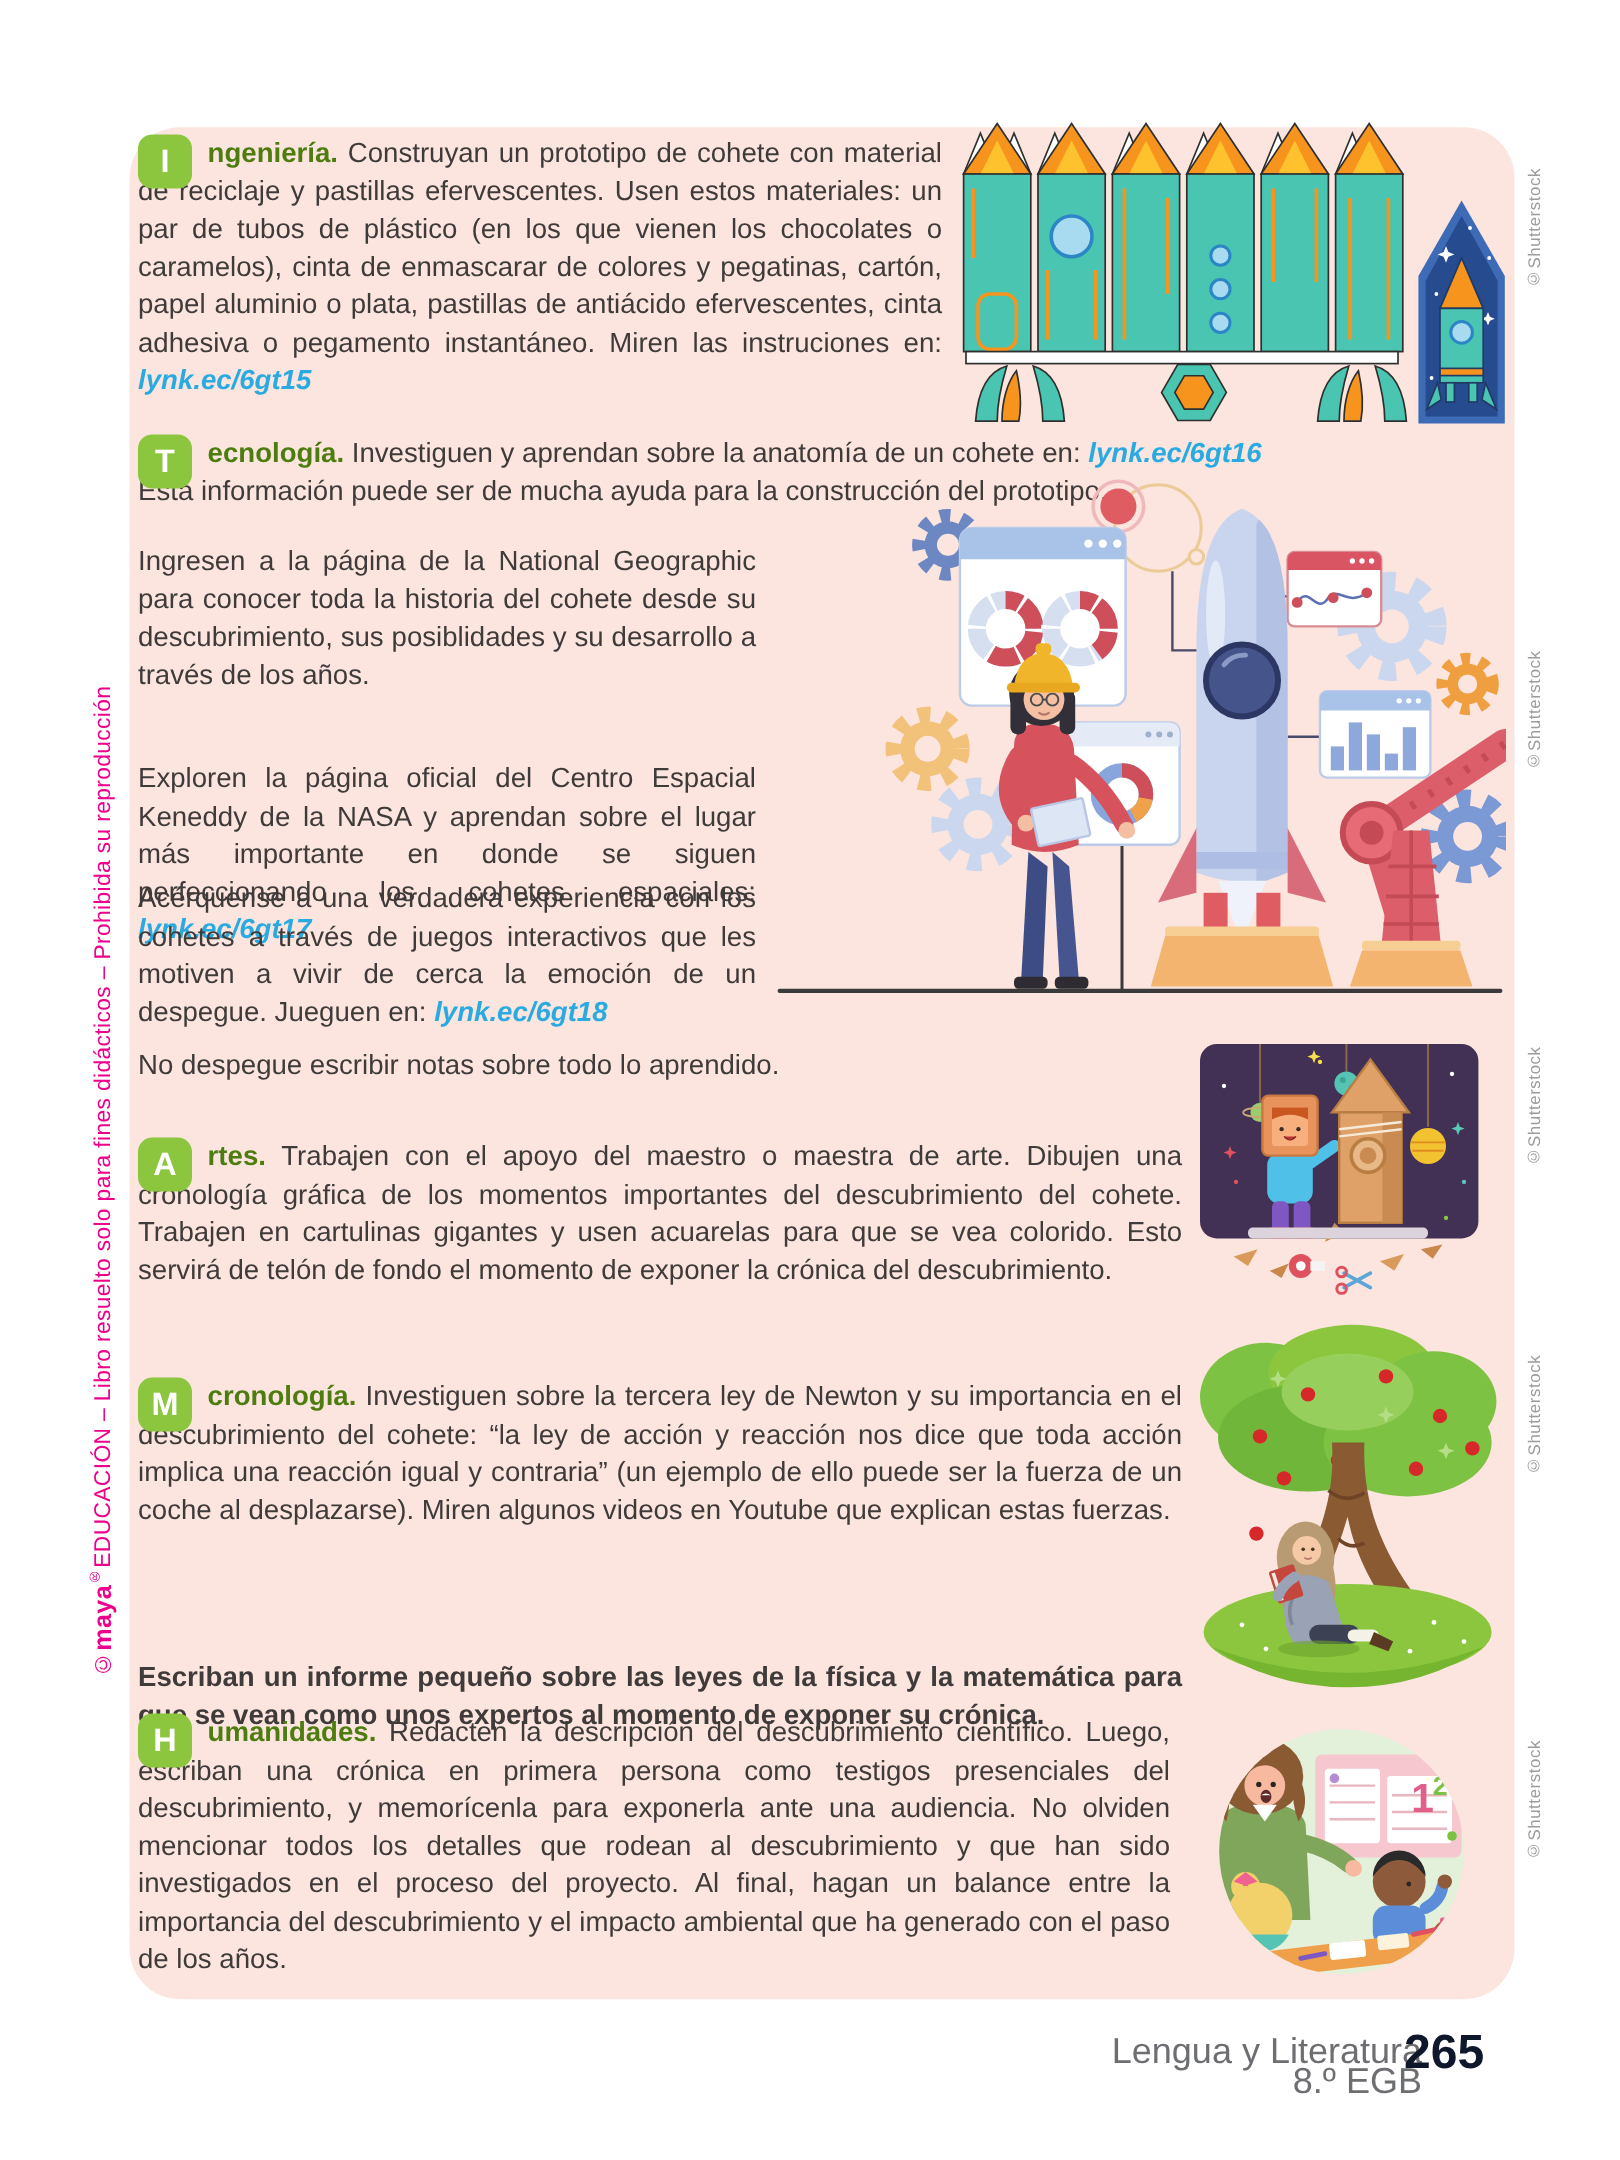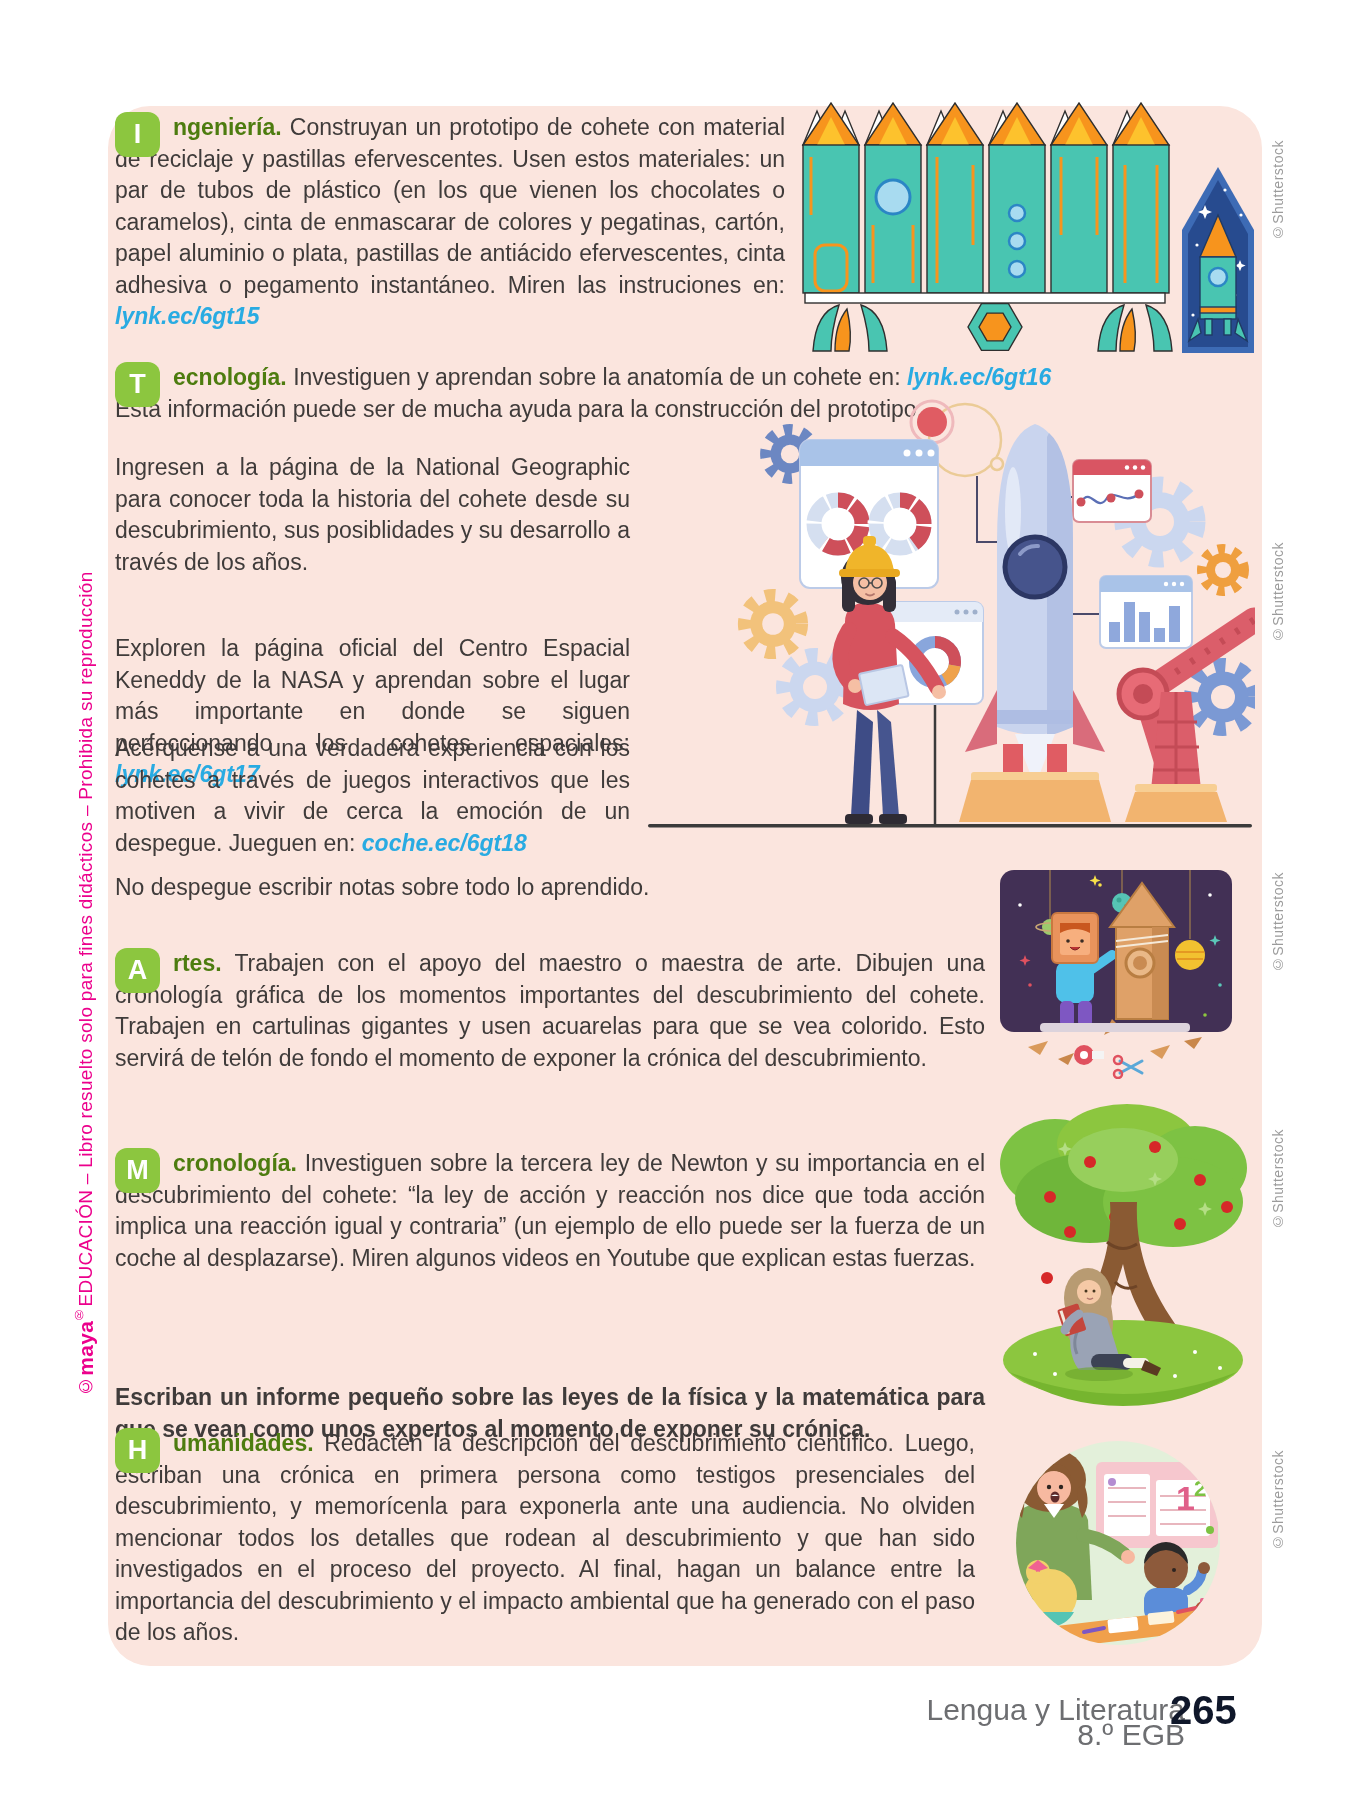--- a/index.html
+++ b/index.html
@@ -142,21 +142,21 @@
     <span>Esta información puede ser de mucha ayuda para la construcción del prototipo.</span></p>
   </div>
 
   <div class="para" style="left:115px;top:452px;width:515px;">
     <p>Ingresen a la página de la National Geographic para conocer toda la historia del cohete desde su descubrimiento, sus posiblidades y su desarrollo a través de los años.</p>
   </div>
   <div class="para" style="left:115px;top:592px;width:515px;margin-top:41px;">
     <p><span>Exploren la página oficial del Centro Espacial Keneddy de la NASA y aprendan sobre el lugar más importante en donde se siguen perfeccionando los cohetes espaciales: </span><span class="link">lynk.ec/6gt17</span></p>
   </div>
   <div class="para" style="left:115px;top:733px;width:515px;">
-    <p><span>Acérquense a una verdadera experiencia con los cohetes a través de juegos interactivos que les motiven a vivir de cerca la emoción de un despegue. Jueguen en: </span><span class="link">coche.ec/6gt18</span></p>
+    <p><span>Acérquense a una verdadera experiencia con los cohetes a través de juegos interactivos que les motiven a vivir de cerca la emoción de un despegue. Jueguen en: </span><span class="link">lynk.ec/6gt18</span></p>
   </div>
   <div class="para" style="left:115px;top:872px;width:600px;text-align:left;">
     <p>No despegue escribir notas sobre todo lo aprendido.</p>
   </div>
 
   <svg class="illus" style="left:645px;top:392px;" width="610" height="445" viewBox="0 0 610 445">
     <defs>
       <g id="gear">
         <circle r="21" fill="none" stroke="currentColor" stroke-width="10" stroke-dasharray="7.5 8"></circle>
         <circle r="17" fill="currentColor"></circle>

